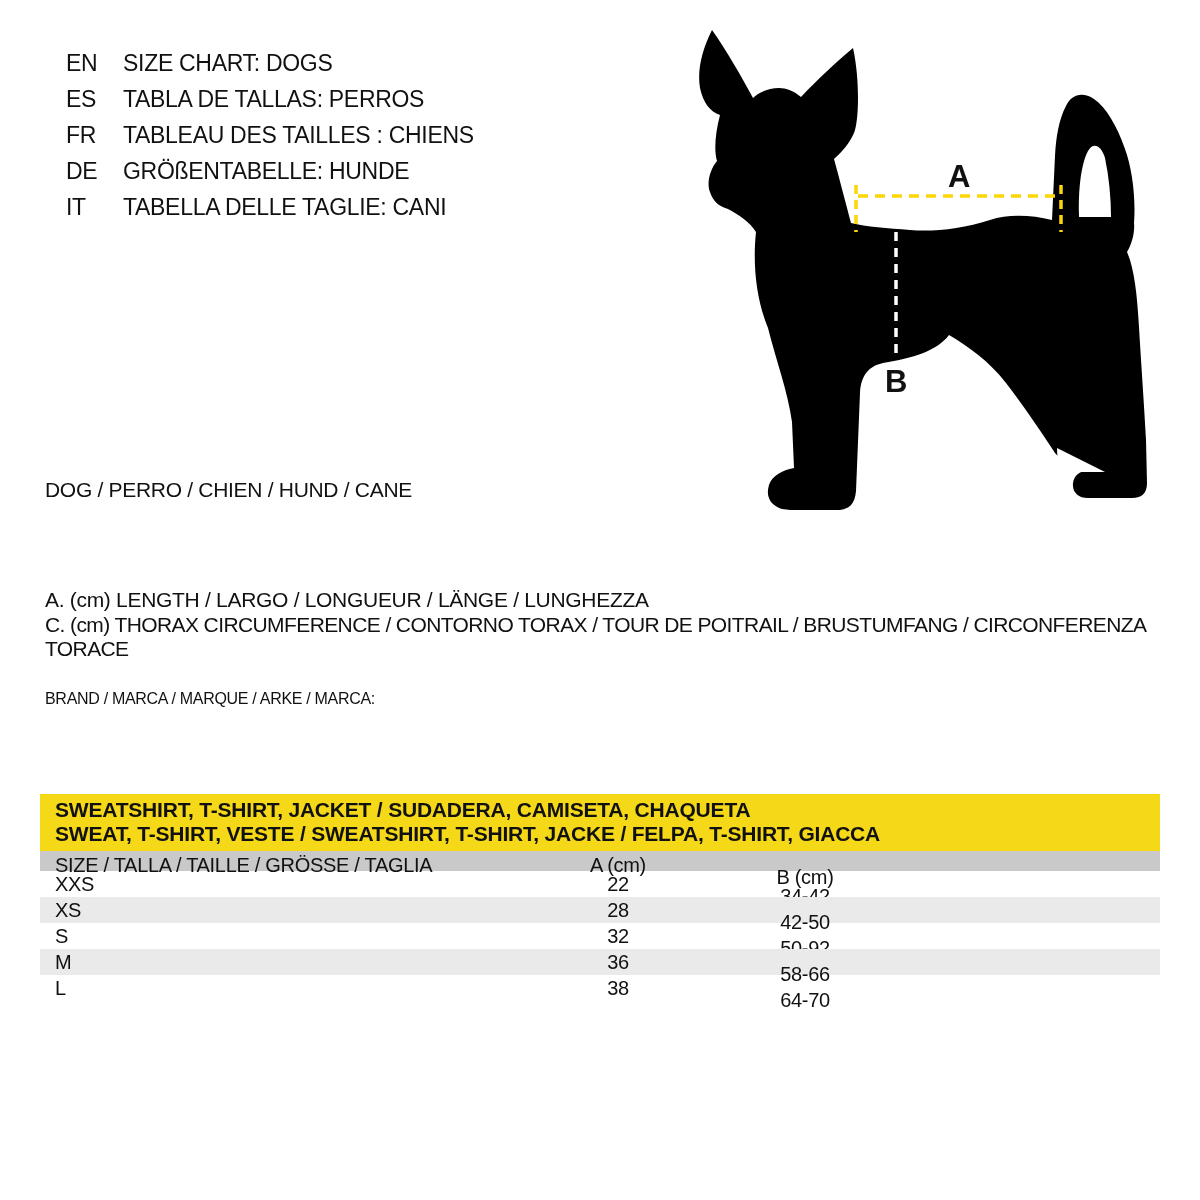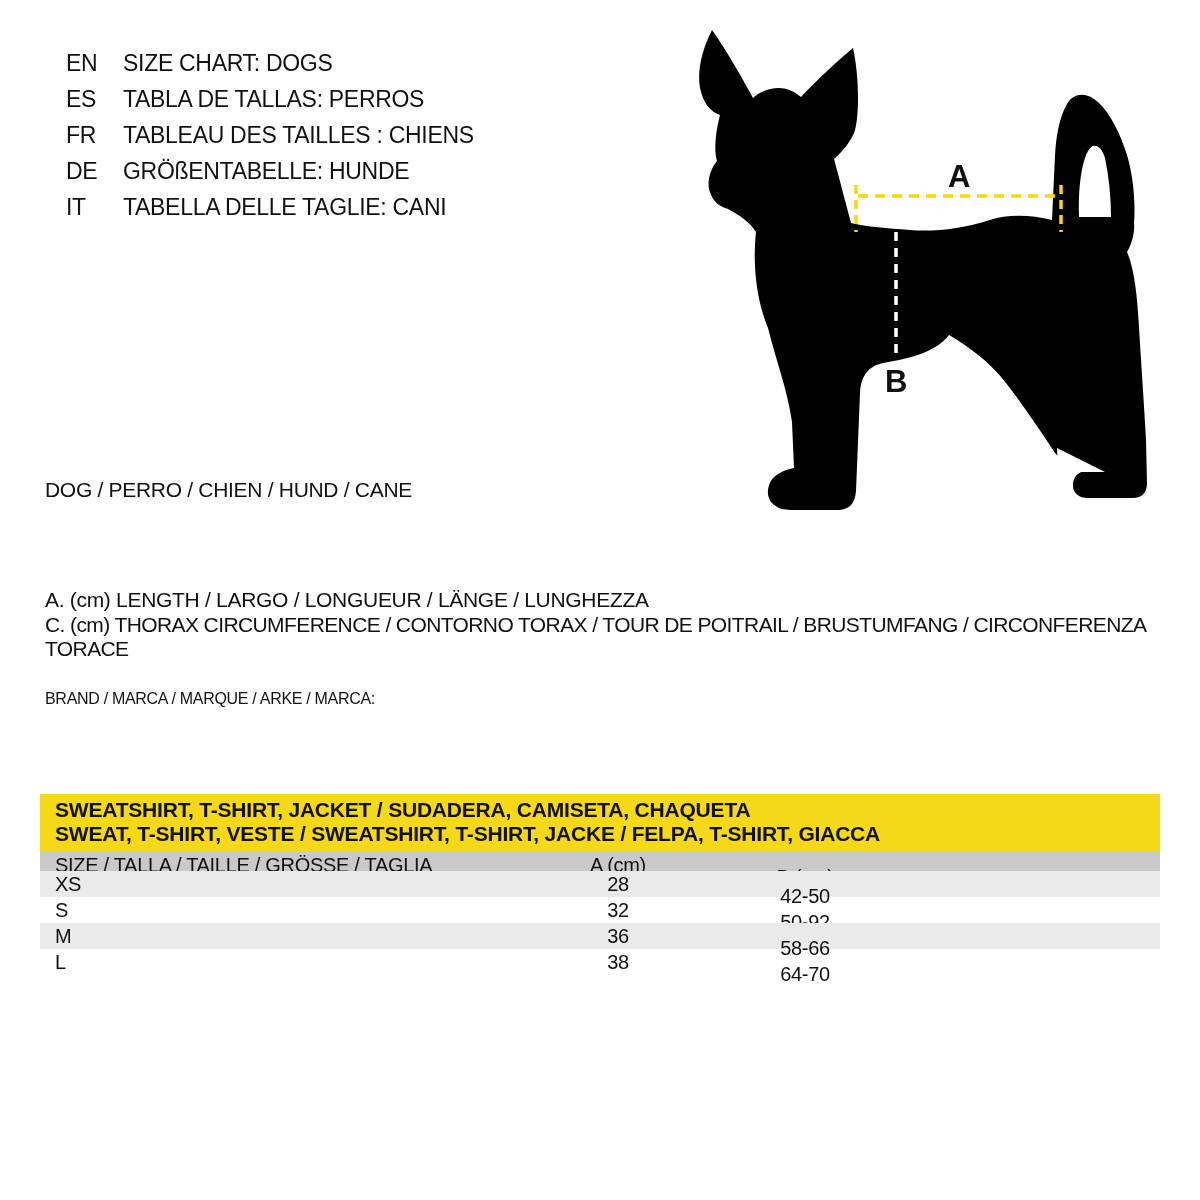--- a/index.html
+++ b/index.html
@@ -137,20 +137,25 @@
   <div class="size-table">
     <div class="band">
       <div>SWEATSHIRT, T-SHIRT, JACKET / SUDADERA, CAMISETA, CHAQUETA</div>
       <div>SWEAT, T-SHIRT, VESTE / SWEATSHIRT, T-SHIRT, JACKE / FELPA, T-SHIRT, GIACCA</div>
     </div>
     <div class="thead">
       <span class="c1">SIZE / TALLA / TAILLE / GRÖSSE / TAGLIA</span>
       <span class="c2">A (cm)</span>
       <span class="c3">B (cm)</span>
     </div>
+    <div class="trow">
+      <span class="c1">XXS</span>
+      <span class="c2">22</span>
+      <span class="c3">34-42</span>
+    </div>
     <div class="trow alt">
       <span class="c1">XS</span>
       <span class="c2">28</span>
       <span class="c3">42-50</span>
     </div>
     <div class="trow">
       <span class="c1">S</span>
       <span class="c2">32</span>
       <span class="c3">50-92</span>
     </div>

